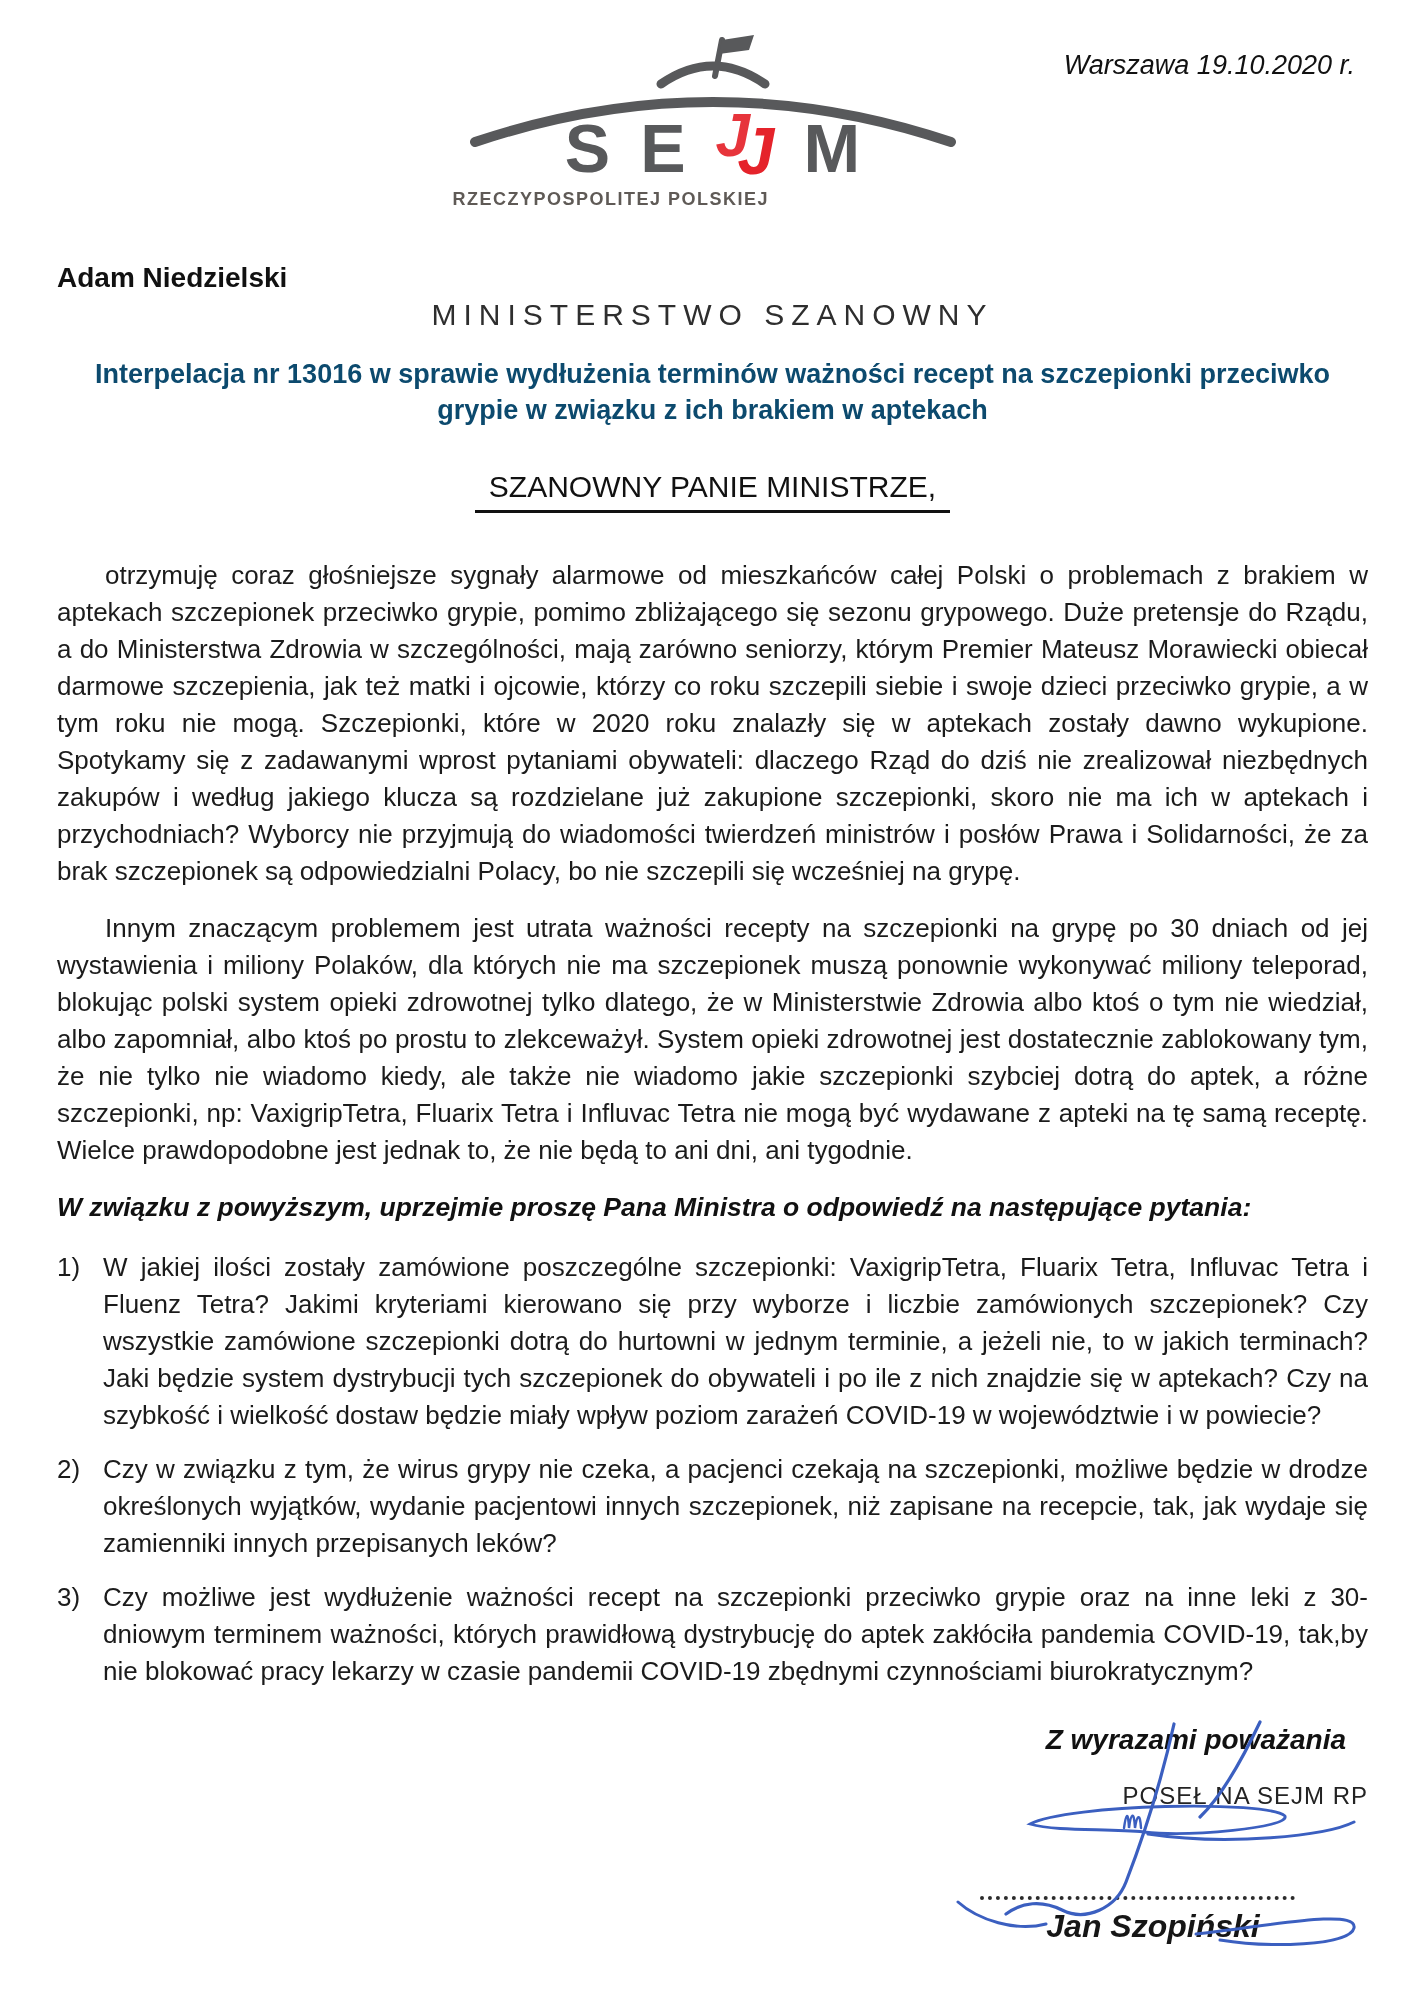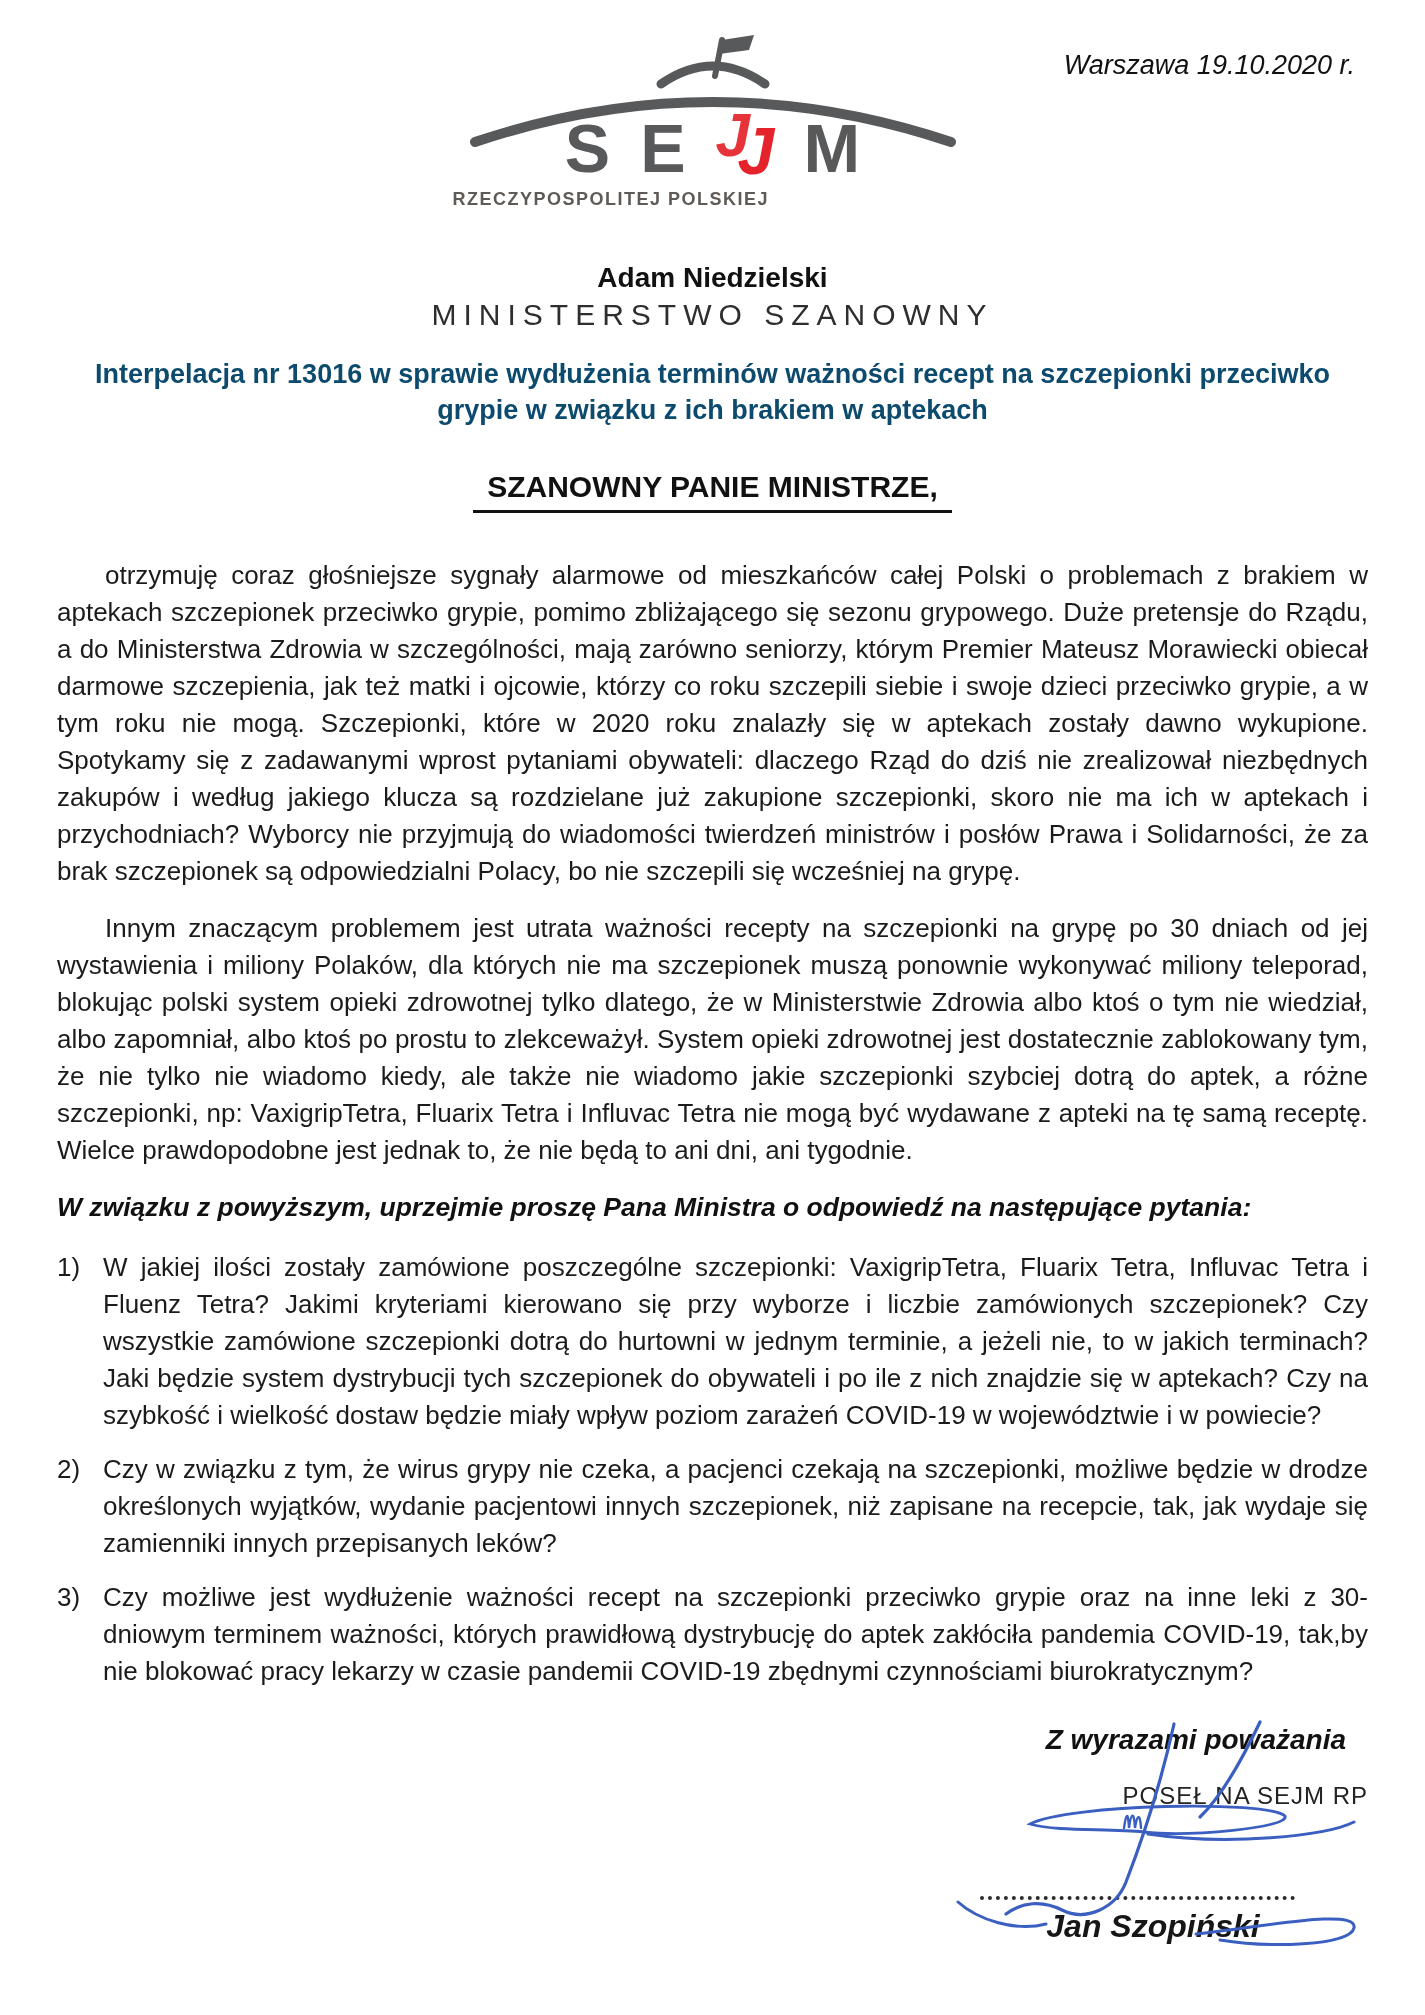--- a/index.html
+++ b/index.html
@@ -77,21 +77,20 @@
     color: #5f5a56;
   }
   
   .content {
     position: absolute;
     top: 262px;
     left: 57px;
     right: 57px;
   }
   .recipient-name {
-    text-align: center;
     font-size: 28px;
     font-weight: bold;
     color: #111;
   }
   .recipient-org {
     text-align: center;
     font-size: 30px;
     font-weight: normal;
     letter-spacing: 7px;
     color: #2e2e2e;
@@ -103,21 +102,21 @@
     font-size: 27px;
     font-weight: bold;
     line-height: 36px;
     color: #0c4a6e;
     padding: 0 4px;
   }
   .salutation-wrap { text-align: center; margin-top: 42px; }
   .salutation {
     display: inline-block;
     font-size: 30px;
-    font-weight: bold;
+    font-weight: normal;
     color: #111;
     border-bottom: 3px solid #111;
     padding: 0 14px 6px 14px;
   }
   .para {
     margin-top: 20px;
     font-size: 26px;
     line-height: 37px;
     text-align: justify;
     text-indent: 48px;

